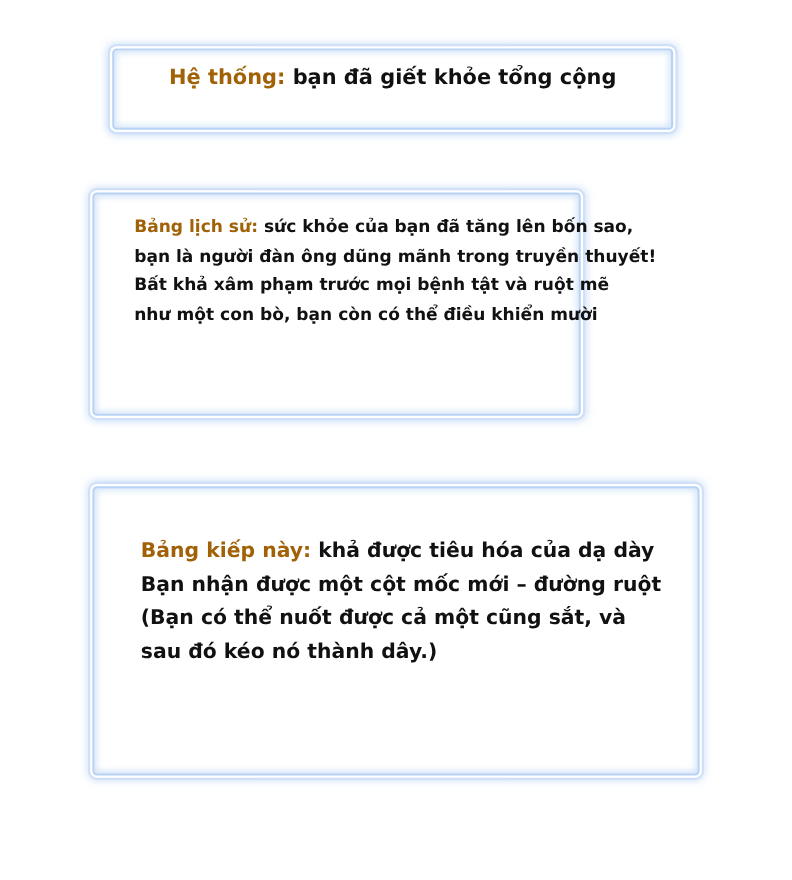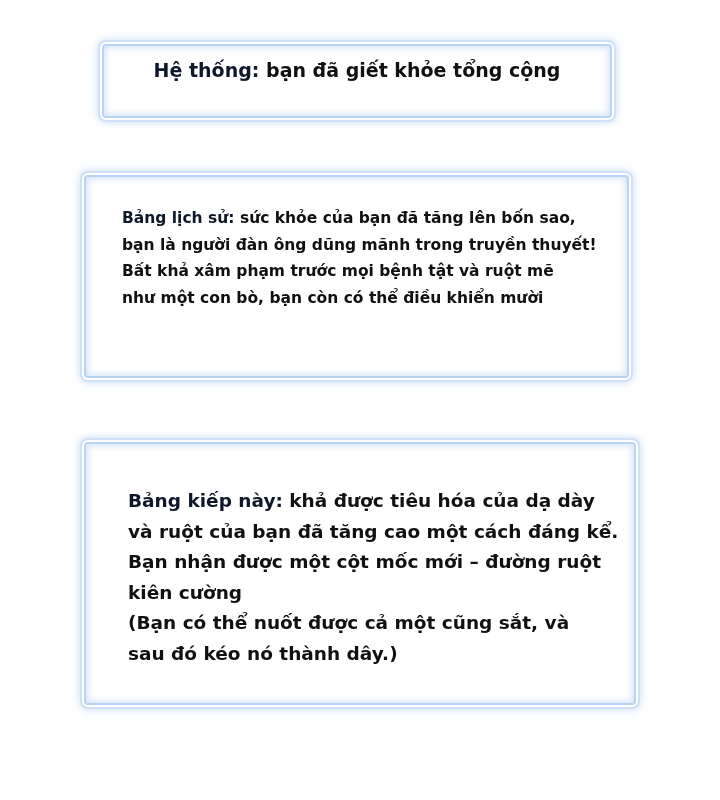--- a/index.html
+++ b/index.html
@@ -34,39 +34,39 @@
       height: 74px;
       text-align: center;
       padding-top: 10px;
       font-size: 19px;
       line-height: 29px;
       font-weight: bold;
     }
     .panel-history {
       left: 84px;
       top: 175px;
-      width: 545px;
+      width: 444px;
       height: 203px;
-      padding: 28px 20px 0 36px;
+      padding: 16px 20px 0 36px;
       font-size: 15.5px;
       line-height: 26.5px;
       font-weight: bold;
     }
     .panel-karma {
       left: 84px;
       top: 442px;
       width: 552px;
       height: 263px;
       padding: 42px 16px 0 42px;
       font-size: 18.5px;
       line-height: 30.5px;
       font-weight: bold;
     }
     .label {
-      color: #0f172a;
+      color: #a16207;
     }
     .line {
       display: block;
       white-space: nowrap;
     }
   </style>
 </head>
 <body>
 
 <div class="panel panel-system">
@@ -75,18 +75,16 @@
 
 <div class="panel panel-history">
   <span class="line"><span class="label">Bảng lịch sử:</span> <span>sức khỏe của bạn đã tăng lên bốn sao,</span></span>
   <span class="line">bạn là người đàn ông dũng mãnh trong truyền thuyết!</span>
   <span class="line">Bất khả xâm phạm trước mọi bệnh tật và ruột mẽ</span>
   <span class="line">như một con bò, bạn còn có thể điều khiển mười</span>
 </div>
 
 <div class="panel panel-karma">
   <span class="line"><span class="label">Bảng kiếp này:</span> <span>khả được tiêu hóa của dạ dày</span></span>
-  <span class="line">và ruột của bạn đã tăng cao một cách đáng kể.</span>
   <span class="line">Bạn nhận được một cột mốc mới – đường ruột</span>
-  <span class="line">kiên cường</span>
   <span class="line">(Bạn có thể nuốt được cả một cũng sắt, và</span>
   <span class="line">sau đó kéo nó thành dây.)</span>
 </div>
 
 </body></html>

